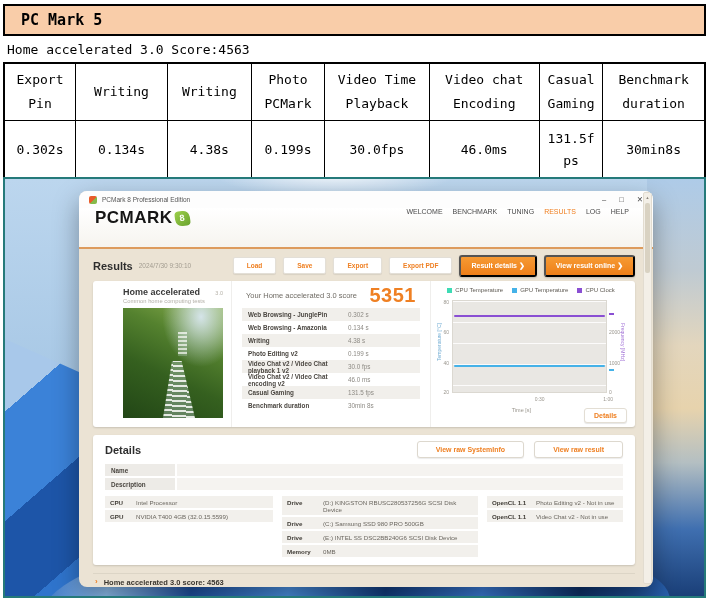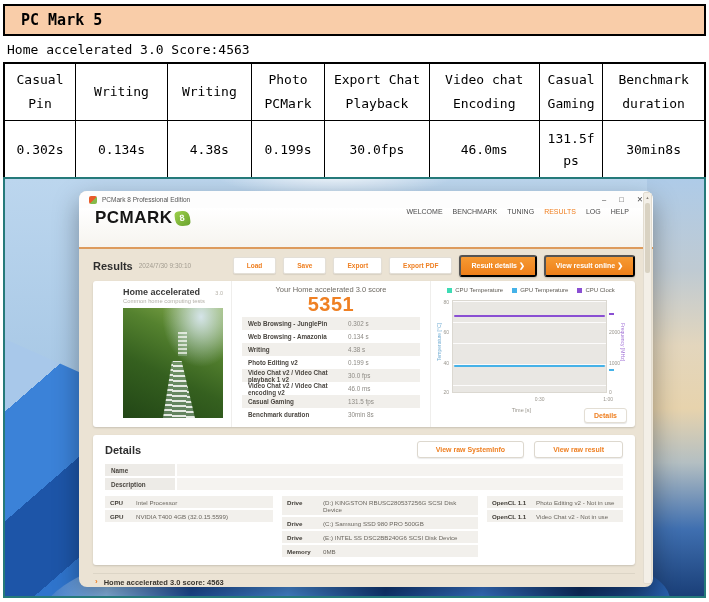--- a/index.html
+++ b/index.html
@@ -68,21 +68,21 @@
   .lp-img{margin-top:4px;height:110px;position:relative;overflow:hidden;
     background:radial-gradient(ellipse at 78% 8%,rgba(218,232,242,.95),rgba(218,232,242,0) 35%),
     linear-gradient(205deg,#8cb050 0%,#55822f 30%,#35601f 60%,#224616 100%);}
   .lp-falls{position:absolute;left:40%;bottom:0;width:32%;height:52%;opacity:.95;
     background:repeating-linear-gradient(184deg,rgba(255,255,255,.92) 0 2px,rgba(210,228,232,.35) 2px 5px);
     clip-path:polygon(28% 0,58% 0,100% 100%,0 100%);}
   .lp-falls2{position:absolute;left:55%;top:22%;width:9%;height:22%;opacity:.8;
     background:repeating-linear-gradient(180deg,rgba(255,255,255,.9) 0 2px,rgba(210,228,232,.3) 2px 4px);}
 
   .mpanel{flex:1;border-left:1px solid #efeeec;border-right:1px solid #efeeec;display:flex;flex-direction:column;padding:3px 10px 7px;}
-  .score-head{display:flex;align-items:center;justify-content:space-between;padding:1px 4px 3px 4px;flex-direction:column;}
+  .score-head{display:flex;align-items:center;justify-content:space-between;padding:1px 4px 3px 4px;}
   .score-label{font-size:7.5px;color:#6f6b64;}
   .score-val{font-size:20px;font-weight:bold;color:#ef8023;line-height:1;letter-spacing:.5px;}
   .srow{display:flex;align-items:center;height:13px;padding:0 6px;}
   .srow:nth-child(odd){background:#f1efeb;}
   .srow .k{flex:1;font-size:6.3px;font-weight:bold;color:#4a4640;}
   .srow .v{width:66px;font-size:6.3px;color:#8d8a84;}
 
   .rpanel{width:204px;padding:6px 8px 4px 4px;box-sizing:border-box;display:flex;flex-direction:column;}
   .legend{display:flex;justify-content:center;gap:9px;font-size:6px;color:#5f5b54;align-items:center;}
   .lg-it{display:flex;align-items:center;gap:3px;}
@@ -144,25 +144,25 @@
         <col style="width:90px">
         <col style="width:82px">
         <col style="width:72px">
       <col style="width:102px">
         <col style="width:108px">
         <col style="width:62px">
         <col style="width:100px">
     </colgroup>
     <tbody>
         <tr class="hdr">
-      <td>Casual Pin</td>
+      <td>Export Pin</td>
       <td>Writing</td>
       <td>Writing</td>
       <td>Photo PCMark</td>
-      <td>Export Chat Playback</td>
+      <td>Video Time Playback</td>
       <td>Video chat Encoding</td>
       <td>Casual Gaming</td>
       <td>Benchmark duration</td>
     </tr>
     <tr class="val">
       <td>0.302s</td>
       <td>0.134s</td>
       <td>4.38s</td>
       <td>0.199s</td>
       <td>30.0fps</td>

